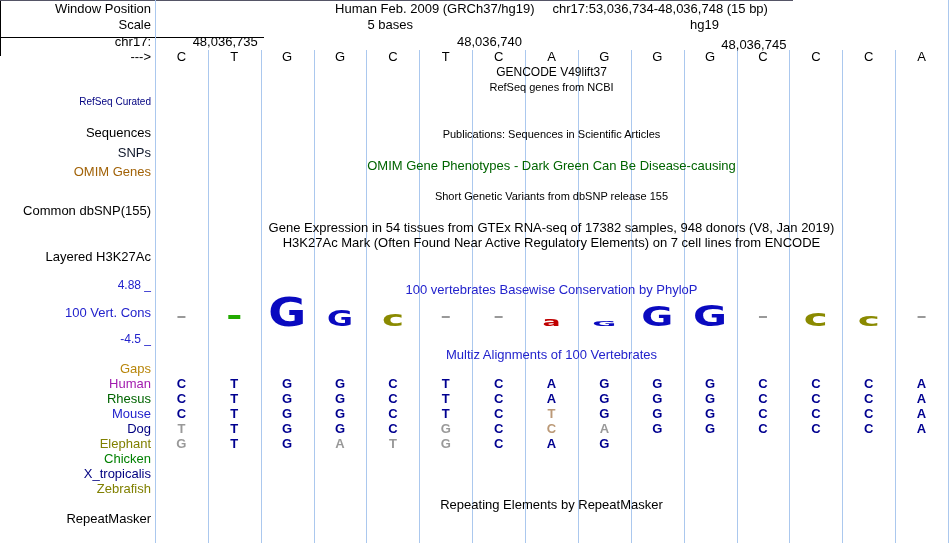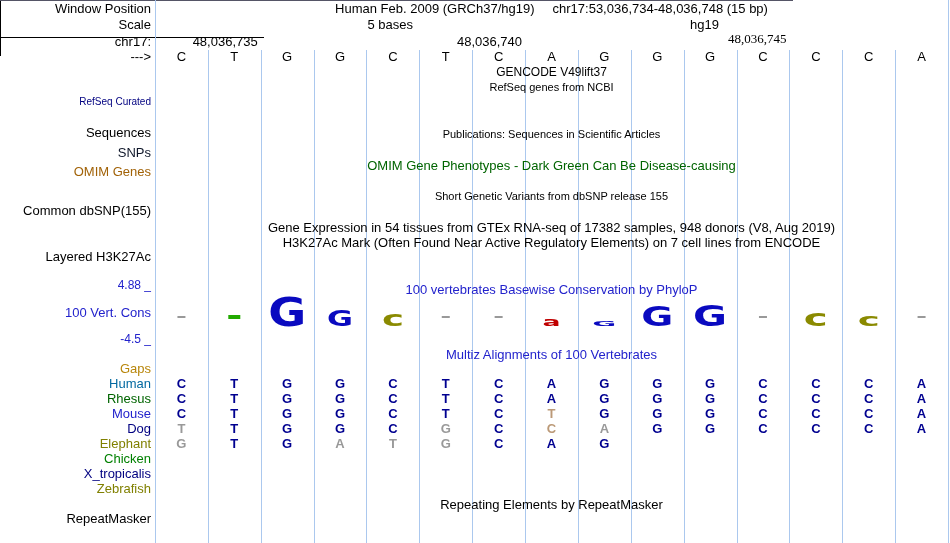--- a/index.html
+++ b/index.html
@@ -56,51 +56,51 @@
     <div class="left-label" style="top: 250px; color: rgb(0, 0, 0); font-size: 13px;">Layered H3K27Ac</div>
     <div class="left-label" style="top: 279px; color: rgb(34, 34, 204); font-size: 12px;">4.88 _</div>
     <div class="left-label" style="top: 306px; color: rgb(34, 34, 204); font-size: 13px;">100 Vert. Cons</div>
     <div class="left-label" style="top: 333px; color: rgb(34, 34, 204); font-size: 12px;">-4.5 _</div>
     <div class="left-label" style="top: 512px; color: rgb(0, 0, 0); font-size: 13px;">RepeatMasker</div>
     <div class="center-note" style="top: 66px; color: rgb(0, 0, 0); font-size: 12px;">GENCODE V49lift37</div>
     <div class="center-note" style="top: 81px; color: rgb(0, 0, 0); font-size: 11px;">RefSeq genes from NCBI</div>
     <div class="center-note" style="top: 112px; color: rgb(0, 0, 0); font-size: 11px; margin-top: 16px;">Publications: Sequences in Scientific Articles</div>
     <div class="center-note" style="top: 159px; color: rgb(0, 100, 0); font-size: 13px;">OMIM Gene Phenotypes - Dark Green Can Be Disease-causing</div>
     <div class="center-note" style="top: 190px; color: rgb(0, 0, 0); font-size: 11px;">Short Genetic Variants from dbSNP release 155</div>
-    <div class="center-note" style="top: 221px; color: rgb(0, 0, 0); font-size: 13px;">Gene Expression in 54 tissues from GTEx RNA-seq of 17382 samples, 948 donors (V8, Aug 2019)</div>
+    <div class="center-note" style="top: 221px; color: rgb(0, 0, 0); font-size: 13px;">Gene Expression in 54 tissues from GTEx RNA-seq of 17382 samples, 948 donors (V8, Jan 2019)</div>
     <div class="center-note" style="top: 236px; color: rgb(0, 0, 0); font-size: 13px;">H3K27Ac Mark (Often Found Near Active Regulatory Elements) on 7 cell lines from ENCODE</div>
     <div class="center-note" style="top: 283px; color: rgb(34, 34, 204); font-size: 13px;">100 vertebrates Basewise Conservation by PhyloP</div>
     <div class="center-note" style="top: 348px; color: rgb(34, 34, 204); font-size: 13px;">Multiz Alignments of 100 Vertebrates</div>
     <div class="center-note" style="top: 498px; color: rgb(0, 0, 0); font-size: 13px;">Repeating Elements by RepeatMasker</div>
     <div style="position: absolute; left: 163.733px; top: 35px; width: 94px; text-align: right; font-size: 13px; line-height: 13px;">48,036,735</div>
     <div style="left: 260.733px; top: 35px; width: 1px; height: 12px; background: rgb(0, 0, 0);"></div>
     <div style="position: absolute; left: 428.067px; top: 35px; width: 94px; text-align: right; font-size: 13px; line-height: 13px;">48,036,740</div>
     <div style="left: 525.067px; top: 35px; width: 1px; height: 12px; background: rgb(0, 0, 0);"></div>
-    <div style="position: absolute; left: 692.4px; top: 32px; width: 94px; text-align: right; font-size: 13px; line-height: 13px; font-family: Liberation Serif, serif;">48,036,745</div>
+    <div style="position: absolute; left: 692.4px; top: 38px; width: 94px; text-align: right; font-size: 13px; line-height: 13px;">48,036,745</div>
     <div style="left: 789.4px; top: 35px; width: 1px; height: 12px; background: rgb(0, 0, 0);"></div>
     <div style="left: 419.333px; top: 26px; width: 264.333px; height: 1px; background: rgb(0, 0, 0);"></div>
     <div style="left: 419.333px; top: 22px; width: 1px; height: 9px; background: rgb(0, 0, 0);"></div>
     <div style="left: 682.667px; top: 22px; width: 1px; height: 9px; background: rgb(0, 0, 0);"></div>
     <div class="base" style="left: 181.433px; top: 50px; color: rgb(0, 0, 0); font-weight: normal;">C</div>
     <div class="base" style="left: 234.3px; top: 50px; color: rgb(0, 0, 0); font-weight: normal;">T</div>
     <div class="base" style="left: 287.167px; top: 50px; color: rgb(0, 0, 0); font-weight: normal;">G</div>
     <div class="base" style="left: 340.033px; top: 50px; color: rgb(0, 0, 0); font-weight: normal;">G</div>
     <div class="base" style="left: 392.9px; top: 50px; color: rgb(0, 0, 0); font-weight: normal;">C</div>
     <div class="base" style="left: 445.767px; top: 50px; color: rgb(0, 0, 0); font-weight: normal;">T</div>
     <div class="base" style="left: 498.633px; top: 50px; color: rgb(0, 0, 0); font-weight: normal;">C</div>
     <div class="base" style="left: 551.5px; top: 50px; color: rgb(0, 0, 0); font-weight: normal;">A</div>
     <div class="base" style="left: 604.367px; top: 50px; color: rgb(0, 0, 0); font-weight: normal;">G</div>
     <div class="base" style="left: 657.233px; top: 50px; color: rgb(0, 0, 0); font-weight: normal;">G</div>
     <div class="base" style="left: 710.1px; top: 50px; color: rgb(0, 0, 0); font-weight: normal;">G</div>
     <div class="base" style="left: 762.967px; top: 50px; color: rgb(0, 0, 0); font-weight: normal;">C</div>
     <div class="base" style="left: 815.833px; top: 50px; color: rgb(0, 0, 0); font-weight: normal;">C</div>
     <div class="base" style="left: 868.7px; top: 50px; color: rgb(0, 0, 0); font-weight: normal;">C</div>
     <div class="base" style="left: 921.567px; top: 50px; color: rgb(0, 0, 0); font-weight: normal;">A</div>
     <div class="left-label" style="top: 362px; color: rgb(184, 134, 11); font-size: 13px;">Gaps</div>
-    <div class="left-label" style="top: 377px; color: #0369a1; font-size: 13px;">Human</div>
+    <div class="left-label" style="top: 377px; color: #a21caf; font-size: 13px;">Human</div>
     <div class="base" style="left: 181.433px; top: 377px; color: rgb(0, 0, 144);">C</div>
     <div class="base" style="left: 234.3px; top: 377px; color: rgb(0, 0, 144);">T</div>
     <div class="base" style="left: 287.167px; top: 377px; color: rgb(0, 0, 144);">G</div>
     <div class="base" style="left: 340.033px; top: 377px; color: rgb(0, 0, 144);">G</div>
     <div class="base" style="left: 392.9px; top: 377px; color: rgb(0, 0, 144);">C</div>
     <div class="base" style="left: 445.767px; top: 377px; color: rgb(0, 0, 144);">T</div>
     <div class="base" style="left: 498.633px; top: 377px; color: rgb(0, 0, 144);">C</div>
     <div class="base" style="left: 551.5px; top: 377px; color: rgb(0, 0, 144);">A</div>
     <div class="base" style="left: 604.367px; top: 377px; color: rgb(0, 0, 144);">G</div>
     <div class="base" style="left: 657.233px; top: 377px; color: rgb(0, 0, 144);">G</div>

